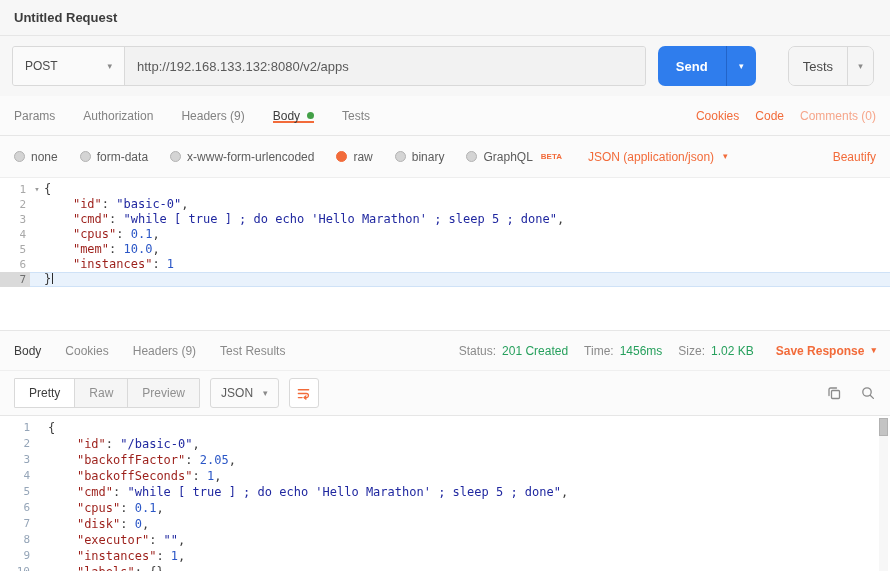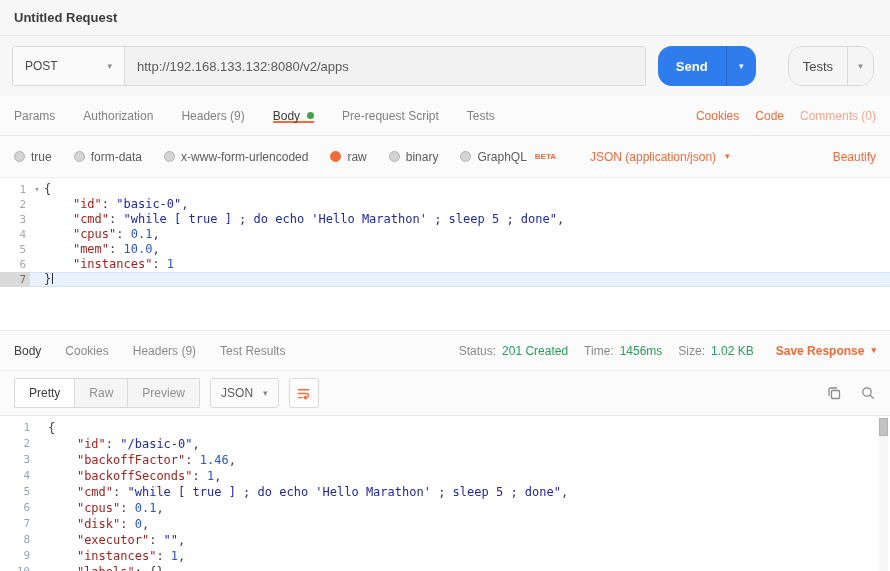--- a/index.html
+++ b/index.html
@@ -10,21 +10,21 @@
 
   
   .titlebar{height:36px;background:#f7f7f7;border-bottom:1px solid #e6e6e6;display:flex;align-items:center;padding:0 14px}
   .title{font-size:13px;font-weight:bold;color:#3c3c3c}
 
   
   .request-bar{height:60px;background:#f7f7f7;display:flex;align-items:center;padding:0 12px}
   .url-group{display:flex;flex:1;height:40px;border:1px solid #d9d9d9;border-radius:3px;background:#f2f2f2;overflow:hidden}
   .method-select{width:112px;flex:none;display:flex;align-items:center;justify-content:space-between;padding:0 12px;background:#fafafa;border-right:1px solid #d9d9d9;font-size:12px;color:#4a4a4a;cursor:pointer}
   .url-input{flex:1;border:none;outline:none;background:#f2f2f2;padding:0 12px;font-size:13px;color:#5a5a5a;font-family:"Liberation Sans",sans-serif}
-  .split-btn{display:flex;height:40px;border-radius:14px;overflow:hidden;flex:none}
+  .split-btn{display:flex;height:40px;border-radius:7px;overflow:hidden;flex:none}
   .split-btn .main{border:none;font-size:13px;cursor:pointer;padding:0 18px}
   .split-btn .arrow{border:none;cursor:pointer;display:flex;align-items:center;justify-content:center}
   .send{margin-left:12px}
   .send .main{background:#2f7ded;color:#fff;font-weight:bold}
   .send .arrow{background:#2f7ded;border-left:1px solid #2264c9;width:30px}
   .save{margin-left:32px;border:1px solid #d9d9d9;margin-right:4px}
   .save .main{background:#f5f5f5;color:#4a4a4a;padding:0 14px}
   .save .arrow{background:#f5f5f5;border-left:1px solid #d9d9d9;width:26px}
   .caret{font-size:9px;color:#8a8a8a;line-height:1}
   .caret.light{color:#fff}
@@ -38,21 +38,21 @@
   .tabs-right{margin-left:auto;display:flex;align-items:center;gap:16px}
   .link{font-size:12px;color:#f26b3a;cursor:pointer}
   .link.muted{color:#f6a68b}
 
   
   .body-options{height:42px;display:flex;align-items:center;padding:0 14px;gap:22px;border-bottom:1px solid #eeeeee;background:#fbfbfb}
   .radio{display:flex;align-items:center;gap:6px;font-size:12px;color:#5c5c5c;cursor:pointer}
   .rdot{width:11px;height:11px;border-radius:50%;background:#d4d4d4;border:1px solid #b3b3b3;flex:none}
   .radio.selected .rdot{background:#f26b3a;border-color:#f26b3a}
   .beta{color:#f26b3a;font-size:8px;font-weight:bold;vertical-align:super;margin-left:2px}
-  .content-type{display:flex;align-items:center;gap:9px;color:#f26b3a;font-size:12px;cursor:pointer;margin-left:12px}
+  .content-type{display:flex;align-items:center;gap:9px;color:#f26b3a;font-size:12px;cursor:pointer;margin-left:4px}
   .beautify{margin-left:auto;color:#f26b3a;font-size:12px;cursor:pointer}
 
   
   .editor{background:#fff;font-family:"DejaVu Sans Mono",monospace;font-size:12px}
   .request-editor{height:152px;overflow:hidden;padding-top:4px}
   .code-line{display:flex;height:15px;line-height:15px}
   .gutter{width:30px;flex:none;text-align:right;color:#a8a8a8;font-size:11px;padding-right:4px}
   .fold{width:14px;flex:none;color:#9a9a9a;font-size:9px;text-align:center}
   .code{white-space:pre}
   .tk-p{color:#3c3c3c}
@@ -129,36 +129,33 @@
         <span>Authorization</span>
       </div>
     <div class="tab">
         <span>Headers (9)</span>
       </div>
     <div class="tab active">
       <span>Body</span>
       <span class="dot"></span>
     </div>
     <div class="tab">
-        <span>Pre-request Script</span>
-      </div>
-    <div class="tab">
         <span>Tests</span>
       </div>
     <div class="tabs-right">
       <span class="link">Cookies</span>
       <span class="link">Code</span>
       <span class="link muted">Comments (0)</span>
     </div>
   </nav>
 
   <div class="body-options">
     <label class="radio">
       <span class="rdot"></span>
-      <span>true</span>
+      <span>none</span>
     </label>
     <label class="radio">
       <span class="rdot"></span>
       <span>form-data</span>
     </label>
     <label class="radio">
       <span class="rdot"></span>
       <span>x-www-form-urlencoded</span>
     </label>
     <label class="radio selected">
@@ -280,21 +277,21 @@
           <span class="code"><span class="tk-p">{</span></span>
         </div>
         <div class="code-line">
           <span class="gutter">2</span>
           <span class="fold"></span>
           <span class="code"><span class="tk-p">    </span><span class="tk-k">"id"</span><span class="tk-p">: </span><span class="tk-s">"/basic-0"</span><span class="tk-p">,</span></span>
         </div>
         <div class="code-line">
           <span class="gutter">3</span>
           <span class="fold"></span>
-          <span class="code"><span class="tk-p">    </span><span class="tk-k">"backoffFactor"</span><span class="tk-p">: </span><span class="tk-n">1.46</span><span class="tk-p">,</span></span>
+          <span class="code"><span class="tk-p">    </span><span class="tk-k">"backoffFactor"</span><span class="tk-p">: </span><span class="tk-n">2.05</span><span class="tk-p">,</span></span>
         </div>
         <div class="code-line">
           <span class="gutter">4</span>
           <span class="fold"></span>
           <span class="code"><span class="tk-p">    </span><span class="tk-k">"backoffSeconds"</span><span class="tk-p">: </span><span class="tk-n">1</span><span class="tk-p">,</span></span>
         </div>
         <div class="code-line">
           <span class="gutter">5</span>
           <span class="fold"></span>
           <span class="code"><span class="tk-p">    </span><span class="tk-k">"cmd"</span><span class="tk-p">: </span><span class="tk-s">"while [ true ] ; do echo 'Hello Marathon' ; sleep 5 ; done"</span><span class="tk-p">,</span></span>

